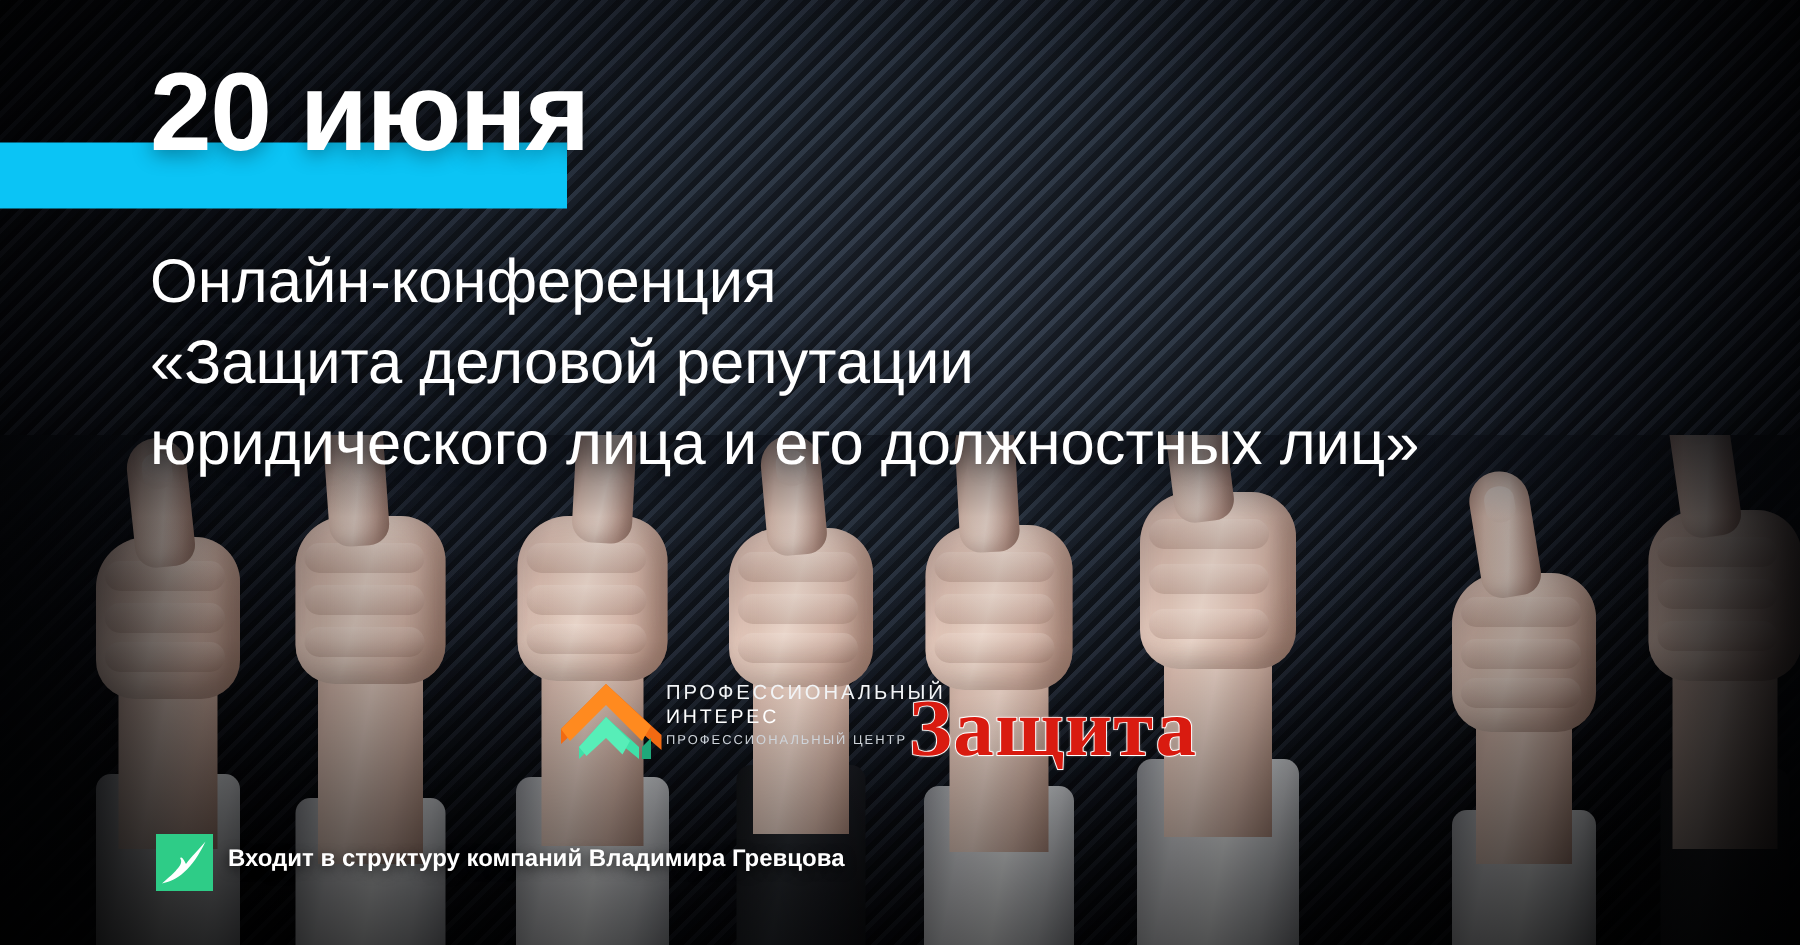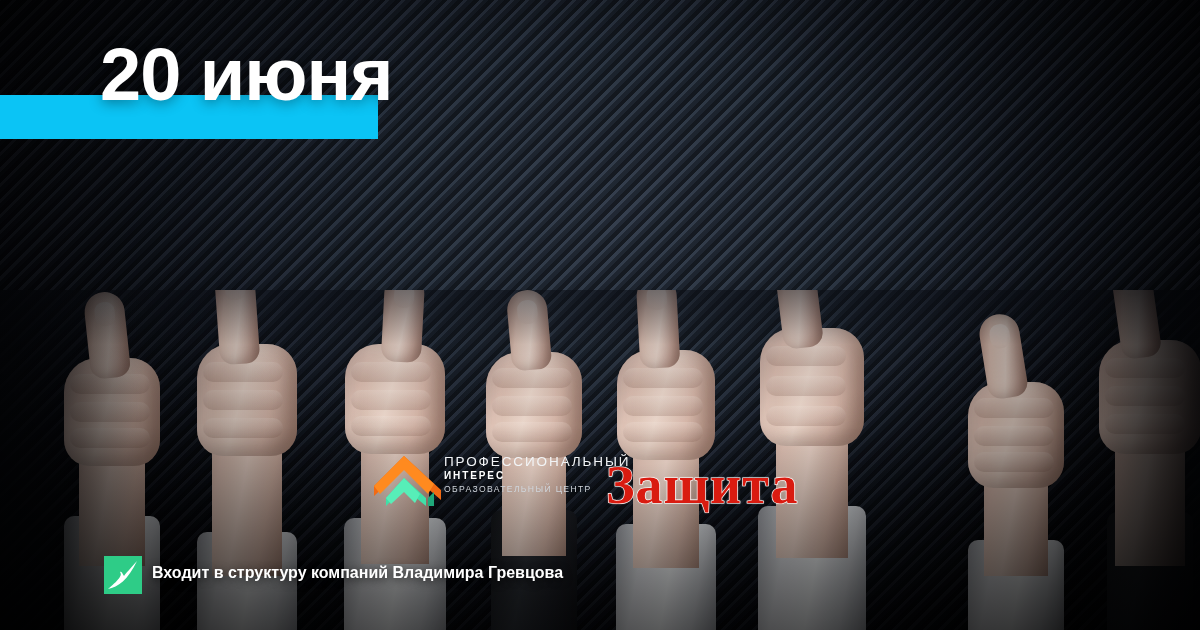--- a/index.html
+++ b/index.html
@@ -119,21 +119,21 @@
   .org-label{
     position:absolute;left:104px;top:464px;
     font-size:33px;color:#ffffff;font-weight:bold;letter-spacing:.2px;
     text-shadow:0 2px 10px rgba(0,0,0,.6);white-space:nowrap;
   }
 
   .pi-logo{position:absolute;left:368px;top:450px;width:215px;height:62px;}
   .pi-mark{position:absolute;left:0;top:4px;width:74px;height:56px;}
   .pi-text{position:absolute;left:76px;top:4px;}
   .pi-l1{font-size:13.5px;color:#f2f4f6;letter-spacing:1.9px;font-weight:normal;white-space:nowrap;}
-  .pi-l2{font-size:10px;color:#ffffff;letter-spacing:1.9px;font-weight:bold;white-space:nowrap;margin-top:1px;}
+  .pi-l2{font-size:13px;color:#ffffff;letter-spacing:1.9px;font-weight:normal;white-space:nowrap;margin-top:1px;}
   .pi-l3{font-size:8.6px;color:#cfd4da;letter-spacing:1.35px;font-weight:normal;white-space:nowrap;margin-top:3px;}
 
   .yurist{
     position:absolute;left:606px;top:458px;
     font-family:"Liberation Serif", serif;
     font-size:54px;font-weight:bold;color:#d91b10;
     letter-spacing:1px;line-height:1;white-space:nowrap;
     -webkit-text-stroke:1.2px #ffffff;
     paint-order:stroke fill;
     text-shadow:0 0 2px rgba(255,255,255,.85);
@@ -267,36 +267,41 @@
 
     <div class="hands-shade"></div>
     <div class="hands-side"></div>
   </div>
 
   <div class="bg-vignette"></div>
 
   <div class="date-bar" style="background:#0bc4f5;"></div>
   <div class="date-text">20 июня</div>
 
+  <div class="title">
+    <span class="ln">Онлайн-конференция</span>
+    <span class="ln">«Защита деловой репутации</span>
+    <span class="ln">юридического лица и его должностных лиц»</span>
+  </div>
 
 
   <div class="pi-logo">
     <div class="pi-mark">
       <svg viewBox="0 0 74 56" width="74" height="56" aria-hidden="true">
         <polygon points="36,2 73,36 73,46 36,14 6,42 6,32" fill="#f26a12"></polygon>
         <polygon points="36,2 66,30 60,40 36,16 12,40 6,32" fill="#ff8a1f"></polygon>
         <polygon points="36,24 58,44 58,52 36,34 18,52 18,44" fill="#3fe0a8"></polygon>
         <polygon points="36,24 52,40 47,49 36,38 23,50 18,44" fill="#57eeb8"></polygon>
         <polygon points="60,44 66,38 66,52 60,52" fill="#1fa87a"></polygon>
       </svg>
     </div>
     <div class="pi-text">
       <div class="pi-l1">ПРОФЕССИОНАЛЬНЫЙ</div>
       <div class="pi-l2">ИНТЕРЕС</div>
-      <div class="pi-l3">ОБРАЗОВАТЕЛЬНЫЙ ЦЕНТР</div>
+      <div class="pi-l3">ПРОФЕССИОНАЛЬНЫЙ ЦЕНТР</div>
     </div>
   </div>
 
   <div class="yurist">Защита</div>
 
   <div class="footer">
     <div class="vg-mark">
       <svg viewBox="0 0 38 38" width="38" height="38" aria-hidden="true">
         <rect width="38" height="38" fill="#2ecc87"></rect>
         <path d="M33 5 C26 13, 22 17, 20 20 C18 16, 17 15, 16 16 C18 19, 17 22, 4 33 C14 31, 24 24, 33 5 Z" fill="#ffffff"></path>

